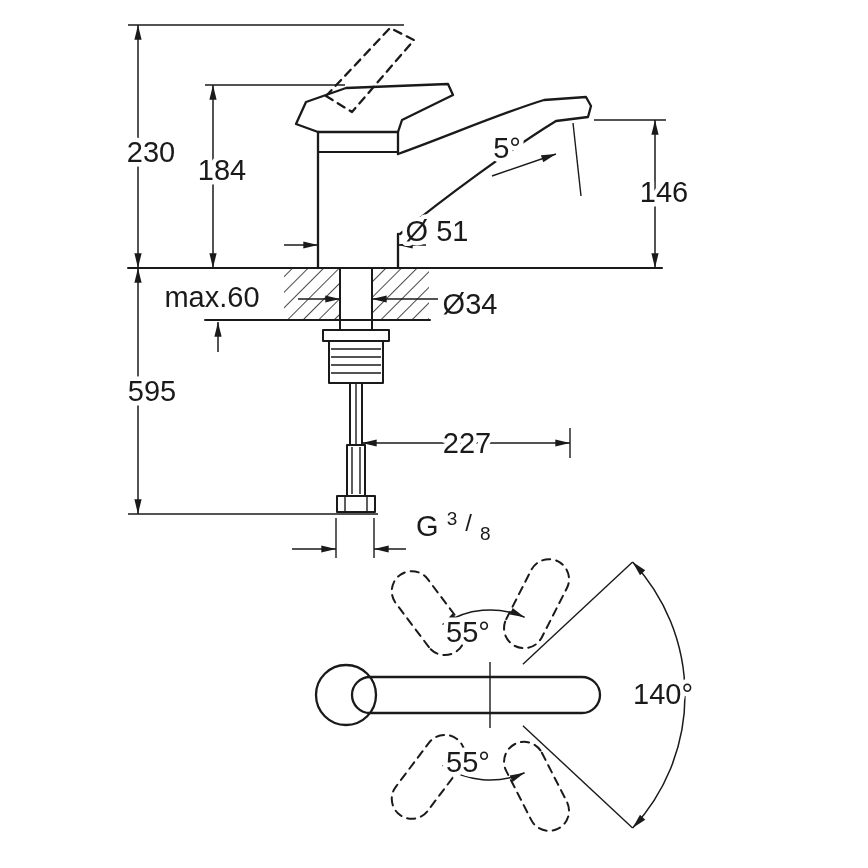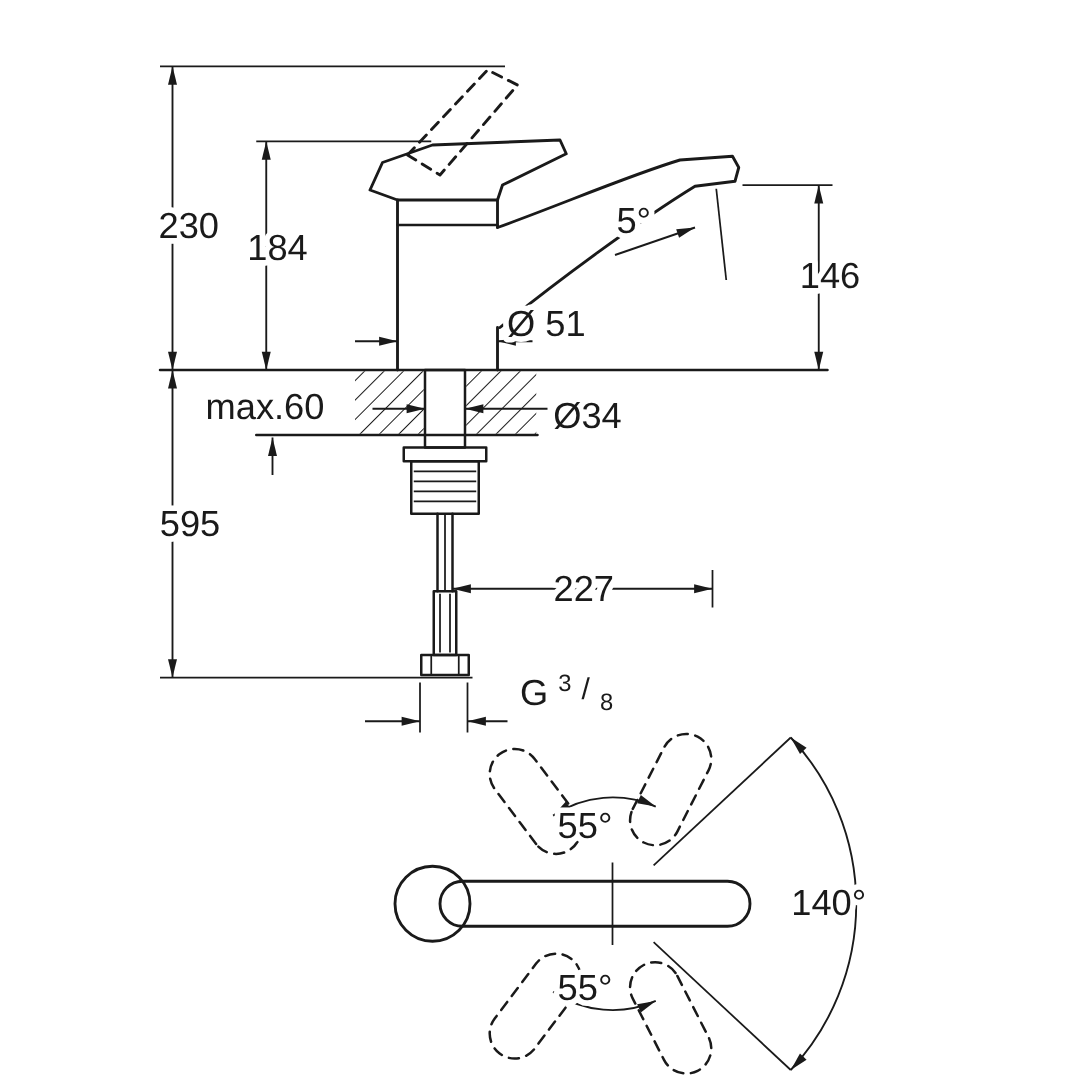--- a/index.html
+++ b/index.html
@@ -3,21 +3,21 @@
 <meta charset="utf-8">
 <style>
   html, body {
     margin: 0;
     padding: 0;
     width: 868px;
     height: 868px;
     background: #ffffff;
     font-family: "Liberation Sans", "DejaVu Sans", sans-serif;
   }
-  .canvas { width: 868px; height: 768px; position: relative; margin-top: 28px; }
+  .canvas { width: 868px; height: 768px; position: relative; }
   svg { display: block; }
 
   .ol   { fill: none; stroke: #1a1a1a; stroke-width: 2.3; stroke-linecap: round; stroke-linejoin: round; }
   .ol2  { fill: none; stroke: #1a1a1a; stroke-width: 2;   stroke-linecap: round; stroke-linejoin: round; }
   .thin { fill: none; stroke: #1a1a1a; stroke-width: 1.4; }
   .dim  { fill: none; stroke: #1a1a1a; stroke-width: 1.5; }
   .dashed { stroke-dasharray: 8 6; }
 
   text.lbl {
     font-family: "Liberation Sans", "DejaVu Sans", sans-serif;

